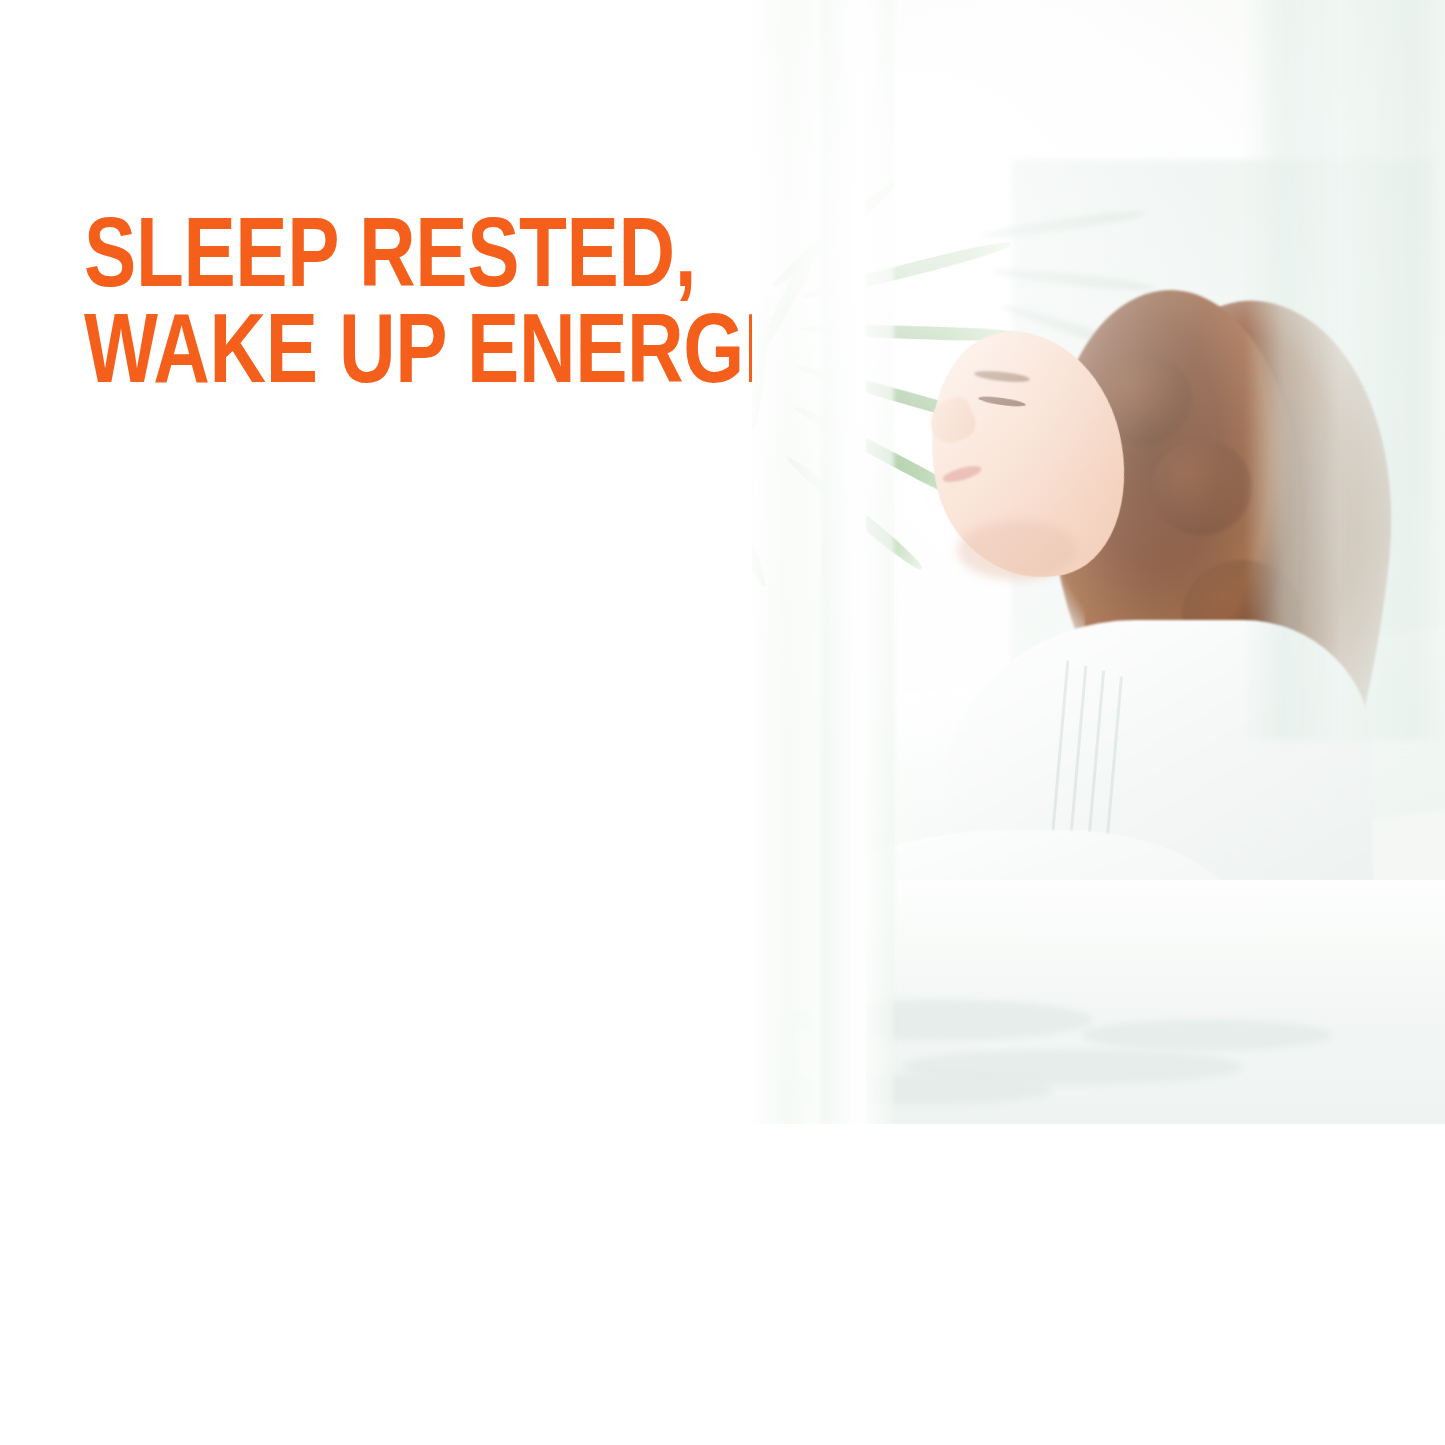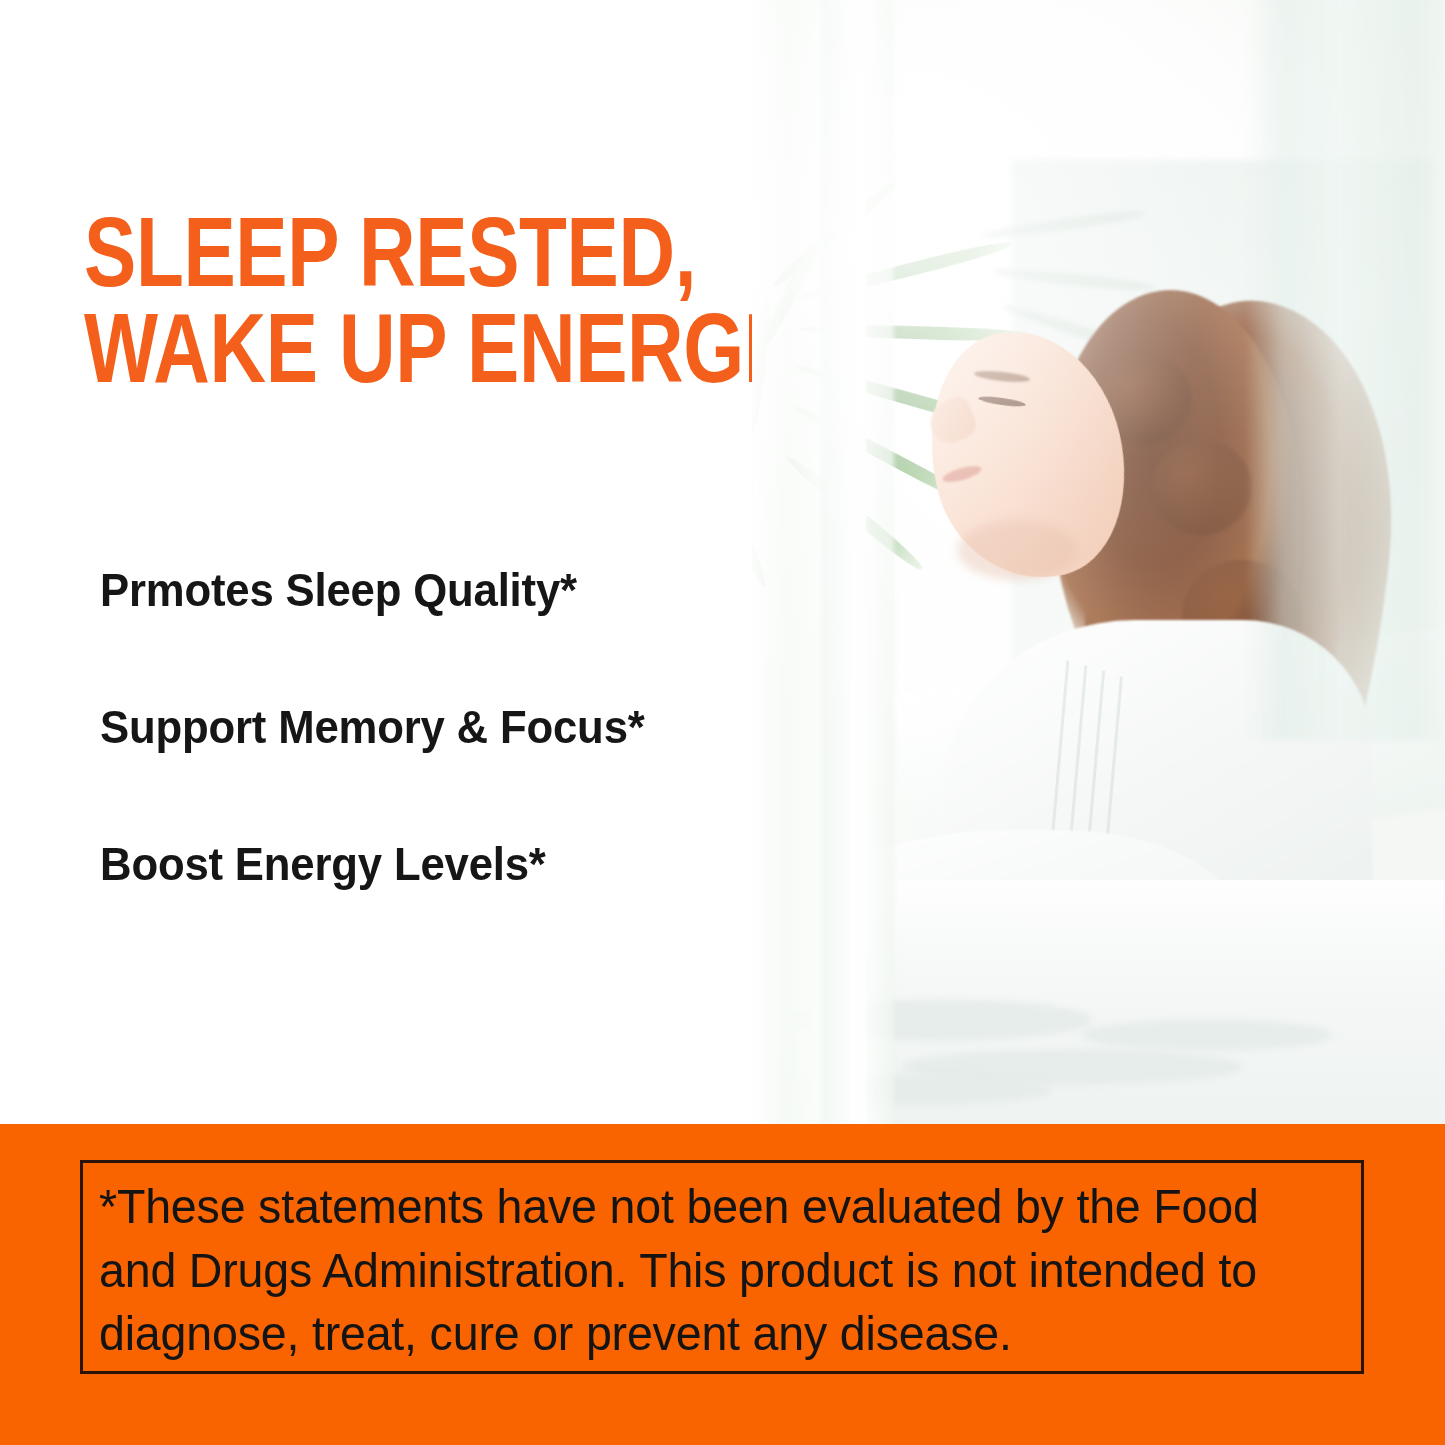--- a/index.html
+++ b/index.html
@@ -362,25 +362,20 @@
 
 <div class="page">
 
   <div class="left-col">
 
     <div class="headline">
       <span class="hl-line">SLEEP RESTED,</span>
       <span class="hl-line">WAKE UP ENERGIZED</span>
     </div>
 
-    <div class="benefits">
-      <p class="benefit">Prmotes Sleep Quality*</p>
-      <p class="benefit">Support Memory &amp; Focus*</p>
-      <p class="benefit">Boost Energy Levels*</p>
-    </div>
 
   </div>
 
   <div class="photo" title="Woman with long curly auburn hair sitting up in a white bed, eyes closed, face turned to bright sunlit window with sheer curtains and a potted palm">
 
     <div class="ph-window"></div>
     <div class="ph-wall"></div>
 
     <div class="shadow-frond" style="left:250px; top:300px; transform:rotate(18deg);"></div>
     <div class="shadow-frond" style="left:265px; top:340px; transform:rotate(30deg);"></div>
@@ -438,19 +433,14 @@
     <div class="bed-fold" style="left:150px; top:1050px; width:340px; height:34px;"></div>
     <div class="bed-fold" style="left:20px;  top:1075px; width:280px; height:30px;"></div>
     <div class="bed-fold" style="left:330px; top:1020px; width:250px; height:30px;"></div>
 
     <div class="ph-curtain-right"></div>
     <div class="ph-curtain"></div>
     <div class="ph-curtain2"></div>
     <div class="ph-haze"></div>
   </div>
 
-  <div class="band">
-    <div class="disclaimer-box">
-      <div class="disclaimer-text">*These statements have not been evaluated by the Food and Drugs Administration. This product is not intended to diagnose, treat, cure or prevent any disease.</div>
-    </div>
-  </div>
 
 </div>
 
 </body></html>

